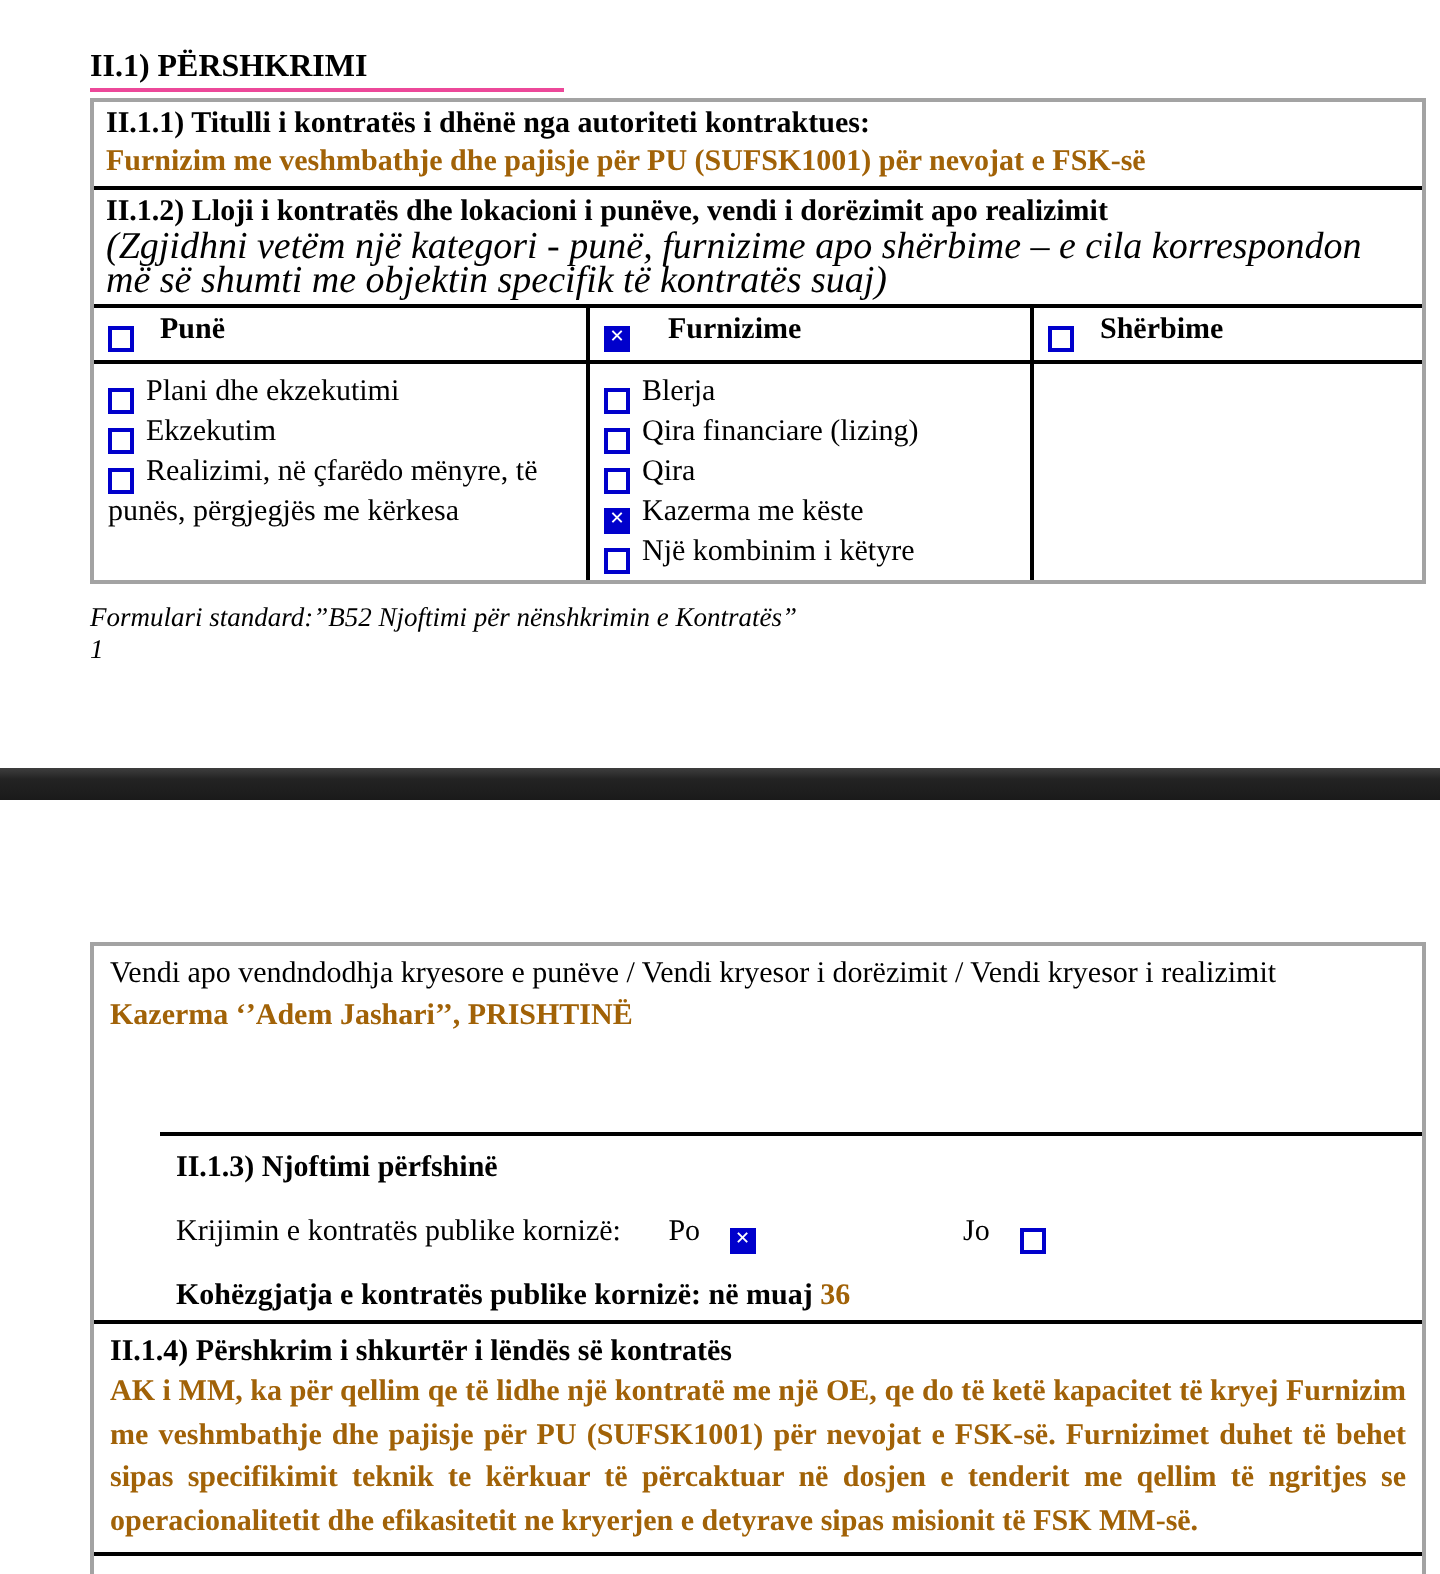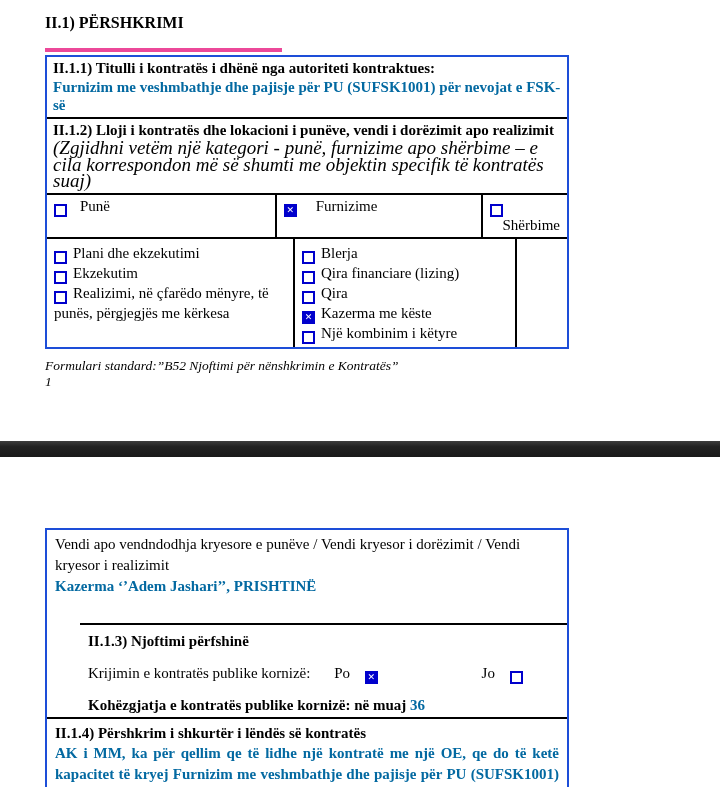--- a/index.html
+++ b/index.html
@@ -6,41 +6,41 @@
   html,body { background:#ffffff; }
   body {
     width:720px; height:787px; overflow:hidden;
     font-family:"Liberation Serif", serif;
     font-size:15px; color:#000;
   }
   .doc { padding:0 23px 0 45px; }
 
   
   .heading {
-    display:inline-block; margin-top:14px; padding-bottom:16px;
+    display:inline-block; margin-top:25px; padding-bottom:1px;
     width:237px; font-size:16px; font-weight:bold;
-    border-bottom:4px solid #ec4899;
+    border-bottom:2px solid #ec4899;
   }
-  .tbl { border:2px solid #1d4ed8; width:524px; }
+  .tbl { border:2px solid #a3a3a3; width:668px; }
   .tbl1 { margin-top:3px; }
   .bt { border-top:2px solid #000; }
   .b { font-weight:bold; }
-  .blue { color:#0369a1; }
+  .blue { color:#a16207; }
   .cellpad { padding:2px 6px 3px 6px; }
   .r211 .t, .r212 .t { font-weight:bold; line-height:19px; }
   .r211 .v { line-height:18px; }
   .r212 .note { font-style:italic; font-size:19px; line-height:16.5px; padding-right:4px; }
 
   .cols { display:flex; align-items:stretch; }
   .col { padding:3px 7px 3px 7px; }
   .c1 { width:246px; }
   .c2 { width:222px; border-left:2px solid #000; }
   .c3 { flex:1; border-left:2px solid #000; }
   .thead .col { min-height:26px; }
-  .thead .lab { font-weight:normal; margin-left:13px; }
+  .thead .lab { font-weight:bold; margin-left:13px; }
   .thead .c2 .lab { margin-left:19px; }
   .tbody { min-height:92px; }
   .tbody .col { padding-top:5px; }
   .opt { line-height:19.5px; }
   .opt .txt { margin-left:6px; }
 
   
   .cb {
     display:inline-block; width:13px; height:13px;
     border:2px solid #0000cc; background:#fff;

